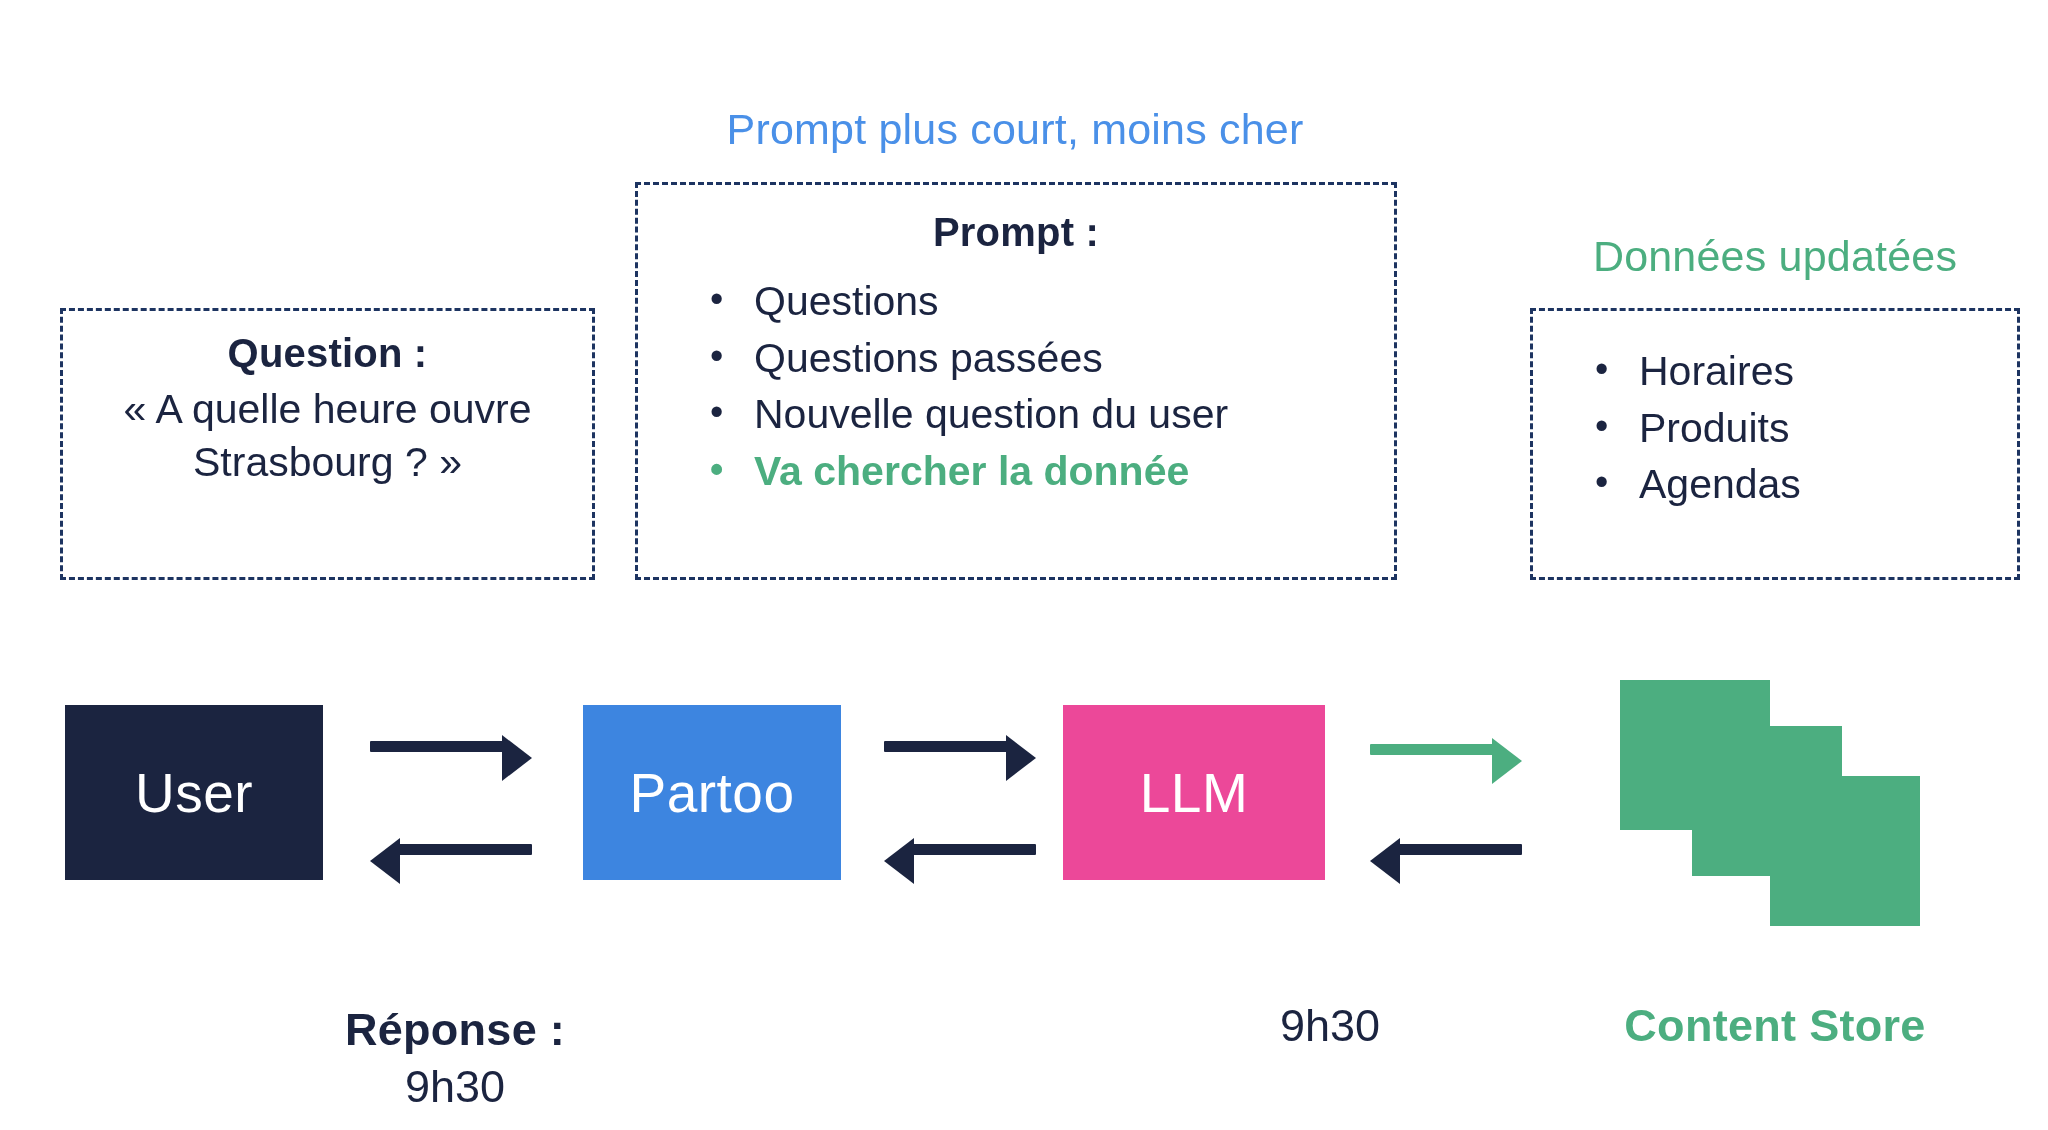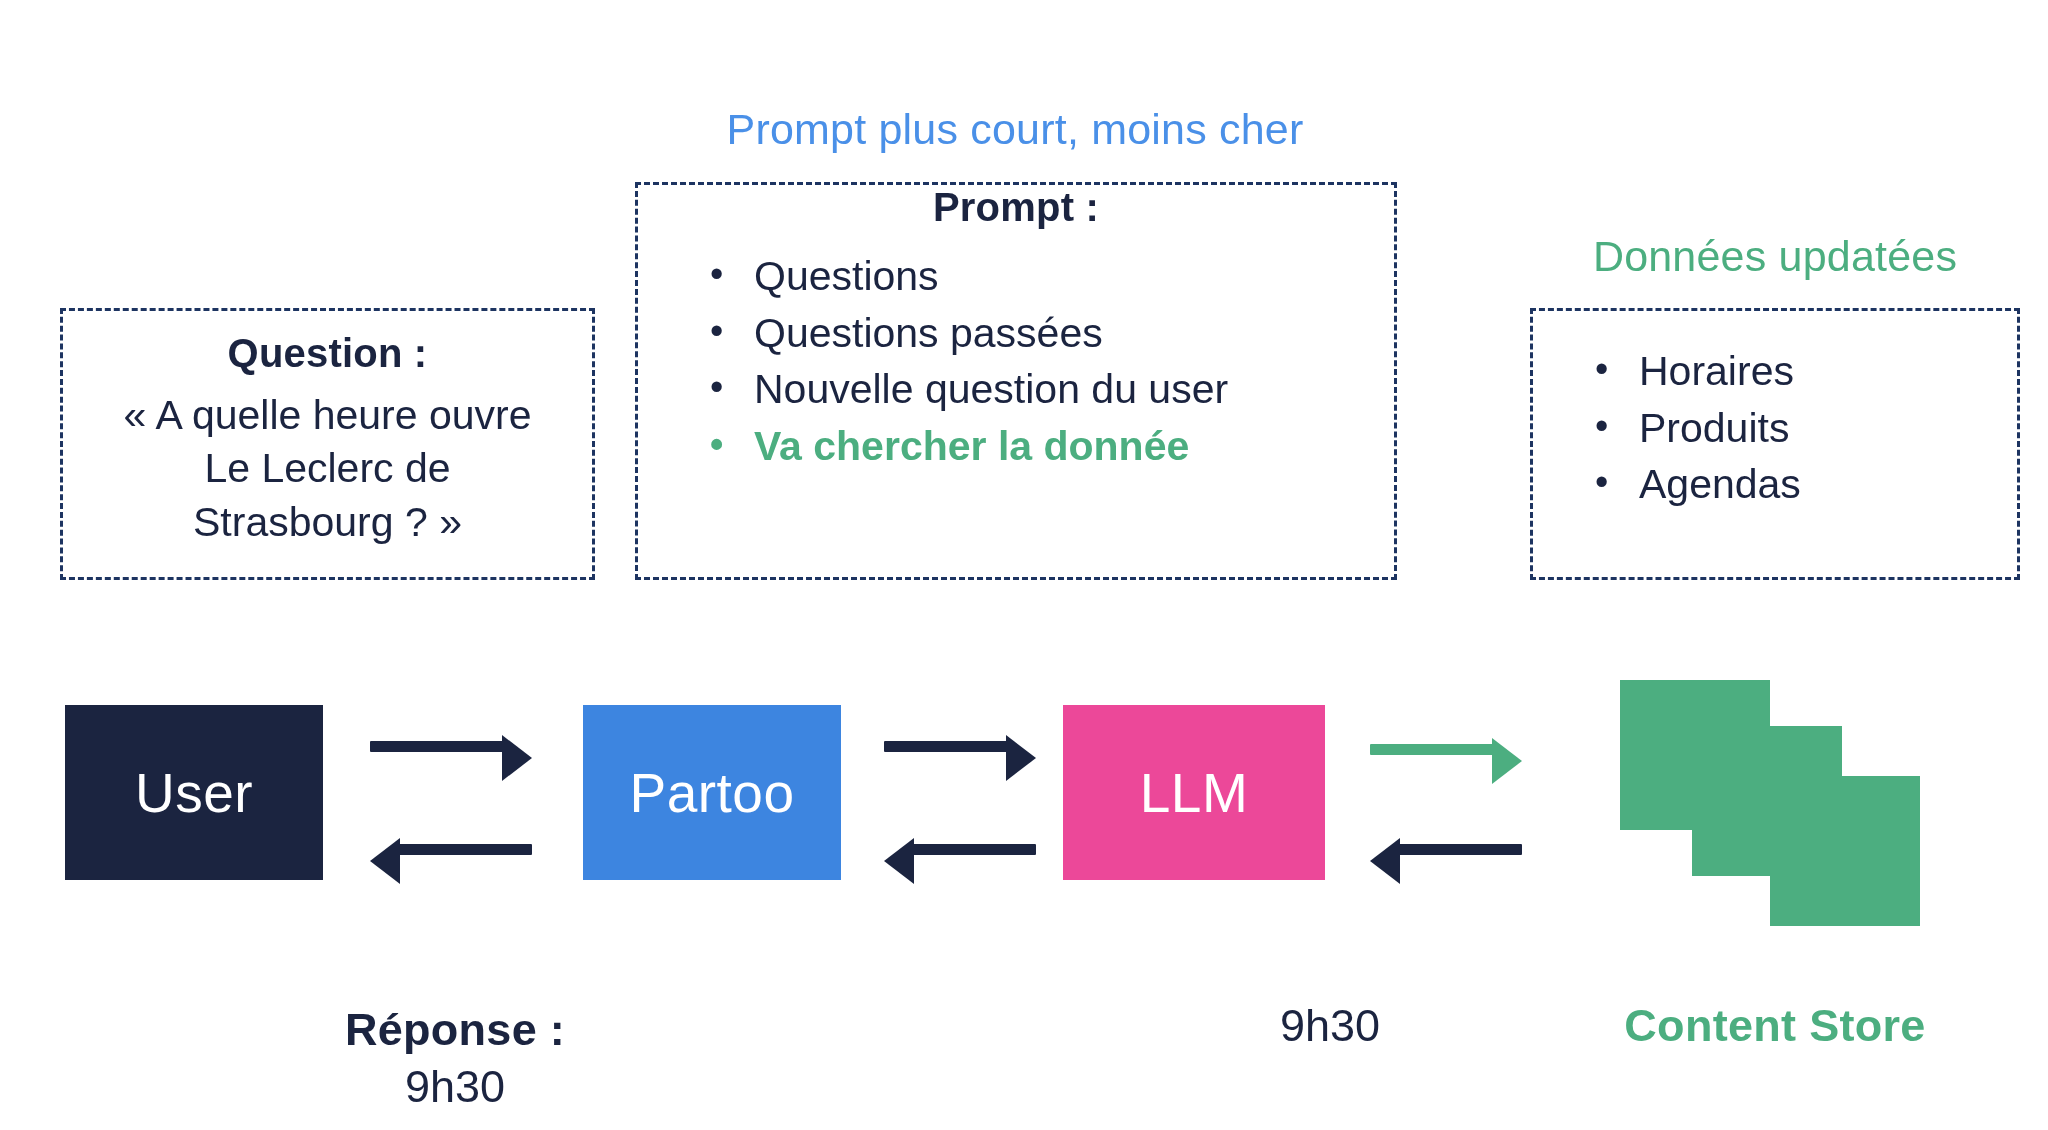--- a/index.html
+++ b/index.html
@@ -45,24 +45,24 @@
   }
   #question-title{ margin-top:20px; }
   .question-line{
     font-size:41px;
     font-weight:400;
     text-align:center;
     color:#1b2440;
     line-height:1.25;
     margin-top:2px;
   }
-  #question-l1{ margin-top:14px; }
-
-  
-  #prompt-title{ }
+  #question-l1{ margin-top:8px; }
+
+  
+  #prompt-title{ margin-top:25px; }
   .bullet-list{
     list-style:none;
     margin:18px 0 0 0;
     padding:0 0 0 72px;
   }
   .bullet-item{
     display:flex;
     align-items:flex-start;
     font-size:41px;
     line-height:1.38;
@@ -144,21 +144,20 @@
 
 <div class="stage">
 
   <div class="caption" id="caption-prompt">Prompt plus court, moins cher</div>
 
   <div class="caption" id="caption-donnees">Données updatées</div>
 
   <div class="dashed-box" id="box-question">
     <div class="box-title" id="question-title">Question :</div>
     <div class="question-line" id="question-l1">« A quelle heure ouvre</div>
-    <div class="question-line">Le Leclerc de</div>
     <div class="question-line">Strasbourg ? »</div>
   </div>
 
   <div class="dashed-box" id="box-prompt">
     <div class="box-title" id="prompt-title">Prompt :</div>
     <ul class="bullet-list">
       <li class="bullet-item">
         <span class="bullet-dot">•</span>
         <span class="bullet-text">Questions</span>
       </li>

